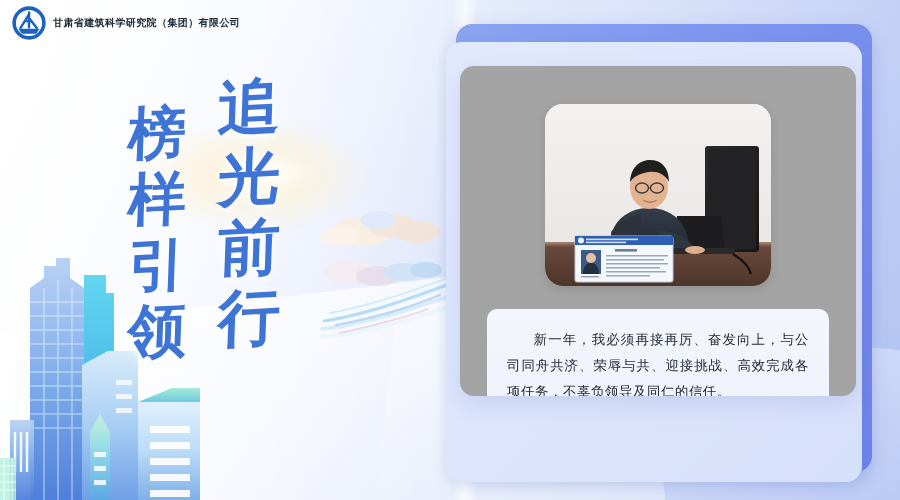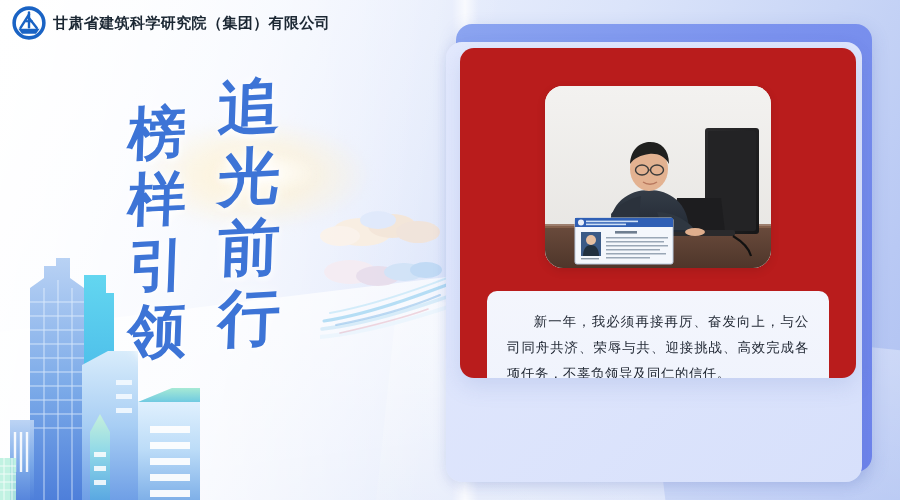--- a/index.html
+++ b/index.html
@@ -51,21 +51,21 @@
   .ribbons{position:absolute;left:320px;top:225px;width:260px;height:120px;}
 
   
   .skyline{position:absolute;left:-6px;bottom:0;width:230px;height:330px;}
 
   
   .header{position:absolute;left:12px;top:6px;display:flex;align-items:center;gap:7px;}
   .logo-mark{width:34px;height:34px;flex:0 0 34px;}
   .brand{display:flex;flex-direction:column;justify-content:center;line-height:1;}
   .brand-cn{
-    font-size:15px;font-weight:700;color:#1b2733;letter-spacing:.4px;
+    font-size:10px;font-weight:700;color:#1b2733;letter-spacing:.4px;
     font-family:"DejaVu Sans","Liberation Sans",sans-serif;white-space:nowrap;
   }
   .brand-en{
     font-size:9.3px;font-weight:700;color:#2b3642;margin-top:3.5px;letter-spacing:.05px;
     font-family:"Liberation Sans",sans-serif;white-space:nowrap;
   }
 
   
   .calli{position:absolute;left:0;top:0;width:440px;height:500px;pointer-events:none;}
   .calli-col{
@@ -85,22 +85,22 @@
     position:absolute;left:456px;top:24px;width:416px;height:448px;border-radius:16px;
     background:linear-gradient(125deg,#8ba4f0 0%,#7b92ee 45%,#6d83ea 100%);
     box-shadow:0 6px 18px rgba(70,95,180,.22);
   }
   .card-mid{
     position:absolute;left:446px;top:42px;width:416px;height:440px;border-radius:16px;
     background:linear-gradient(135deg,#e3e9fd 0%,#d7e0fb 100%);
     box-shadow:0 4px 14px rgba(90,115,190,.16);
   }
   .card-front{
-    position:absolute;left:460px;top:48px;width:396px;height:330px;border-radius:14px;
-    background:#b91c1c;
+    position:absolute;left:460px;top:66px;width:396px;height:330px;border-radius:14px;
+    background:#a3a3a3;
     box-shadow:0 8px 22px rgba(95,120,195,.18);
     overflow:hidden;
   }
 
   
   .photo{
     position:absolute;left:85px;top:38px;width:226px;height:182px;border-radius:18px;
     overflow:hidden;background:#efeeec;
     box-shadow:0 3px 10px rgba(0,0,0,.10);
   }

